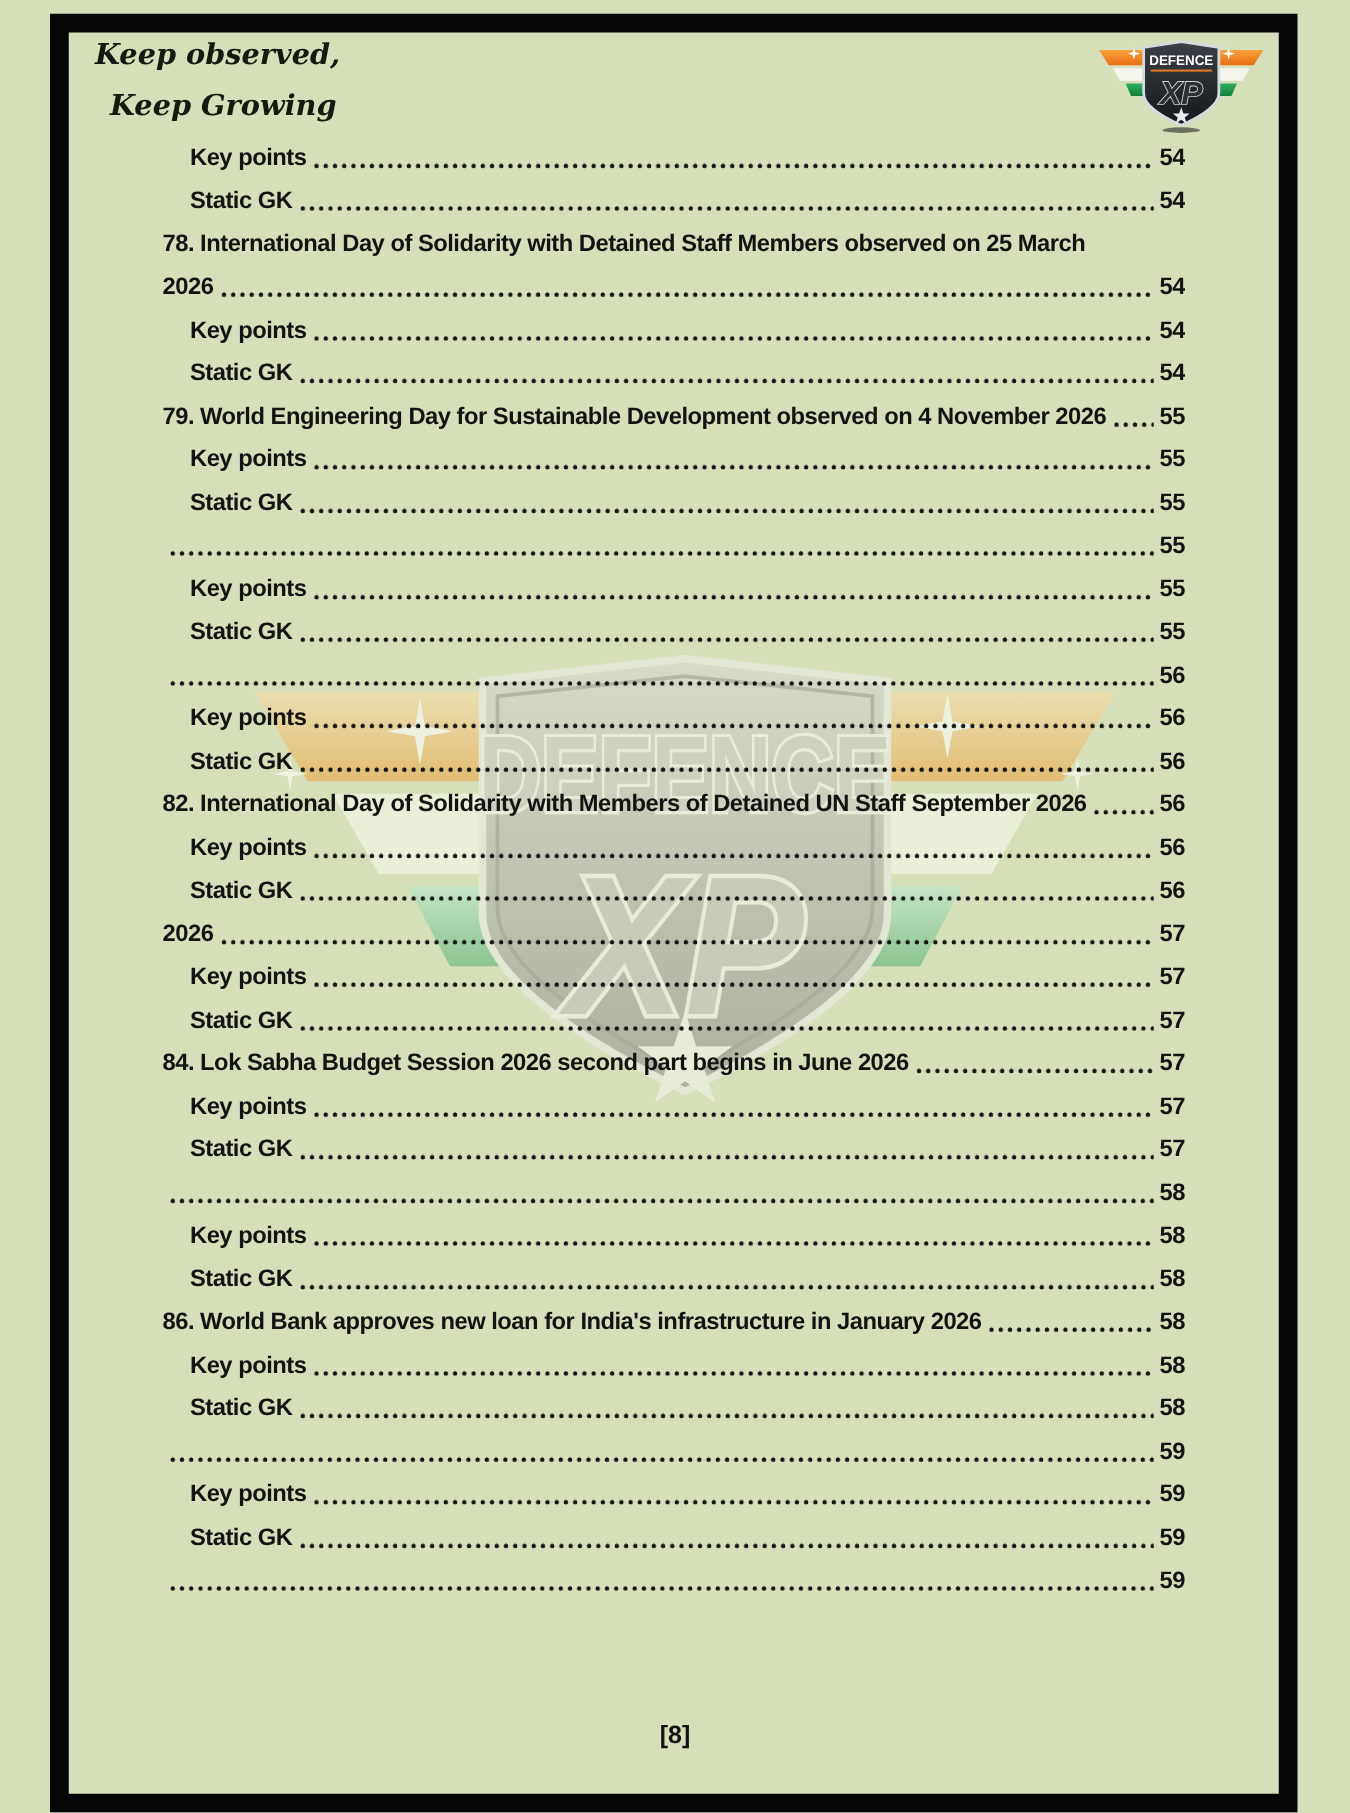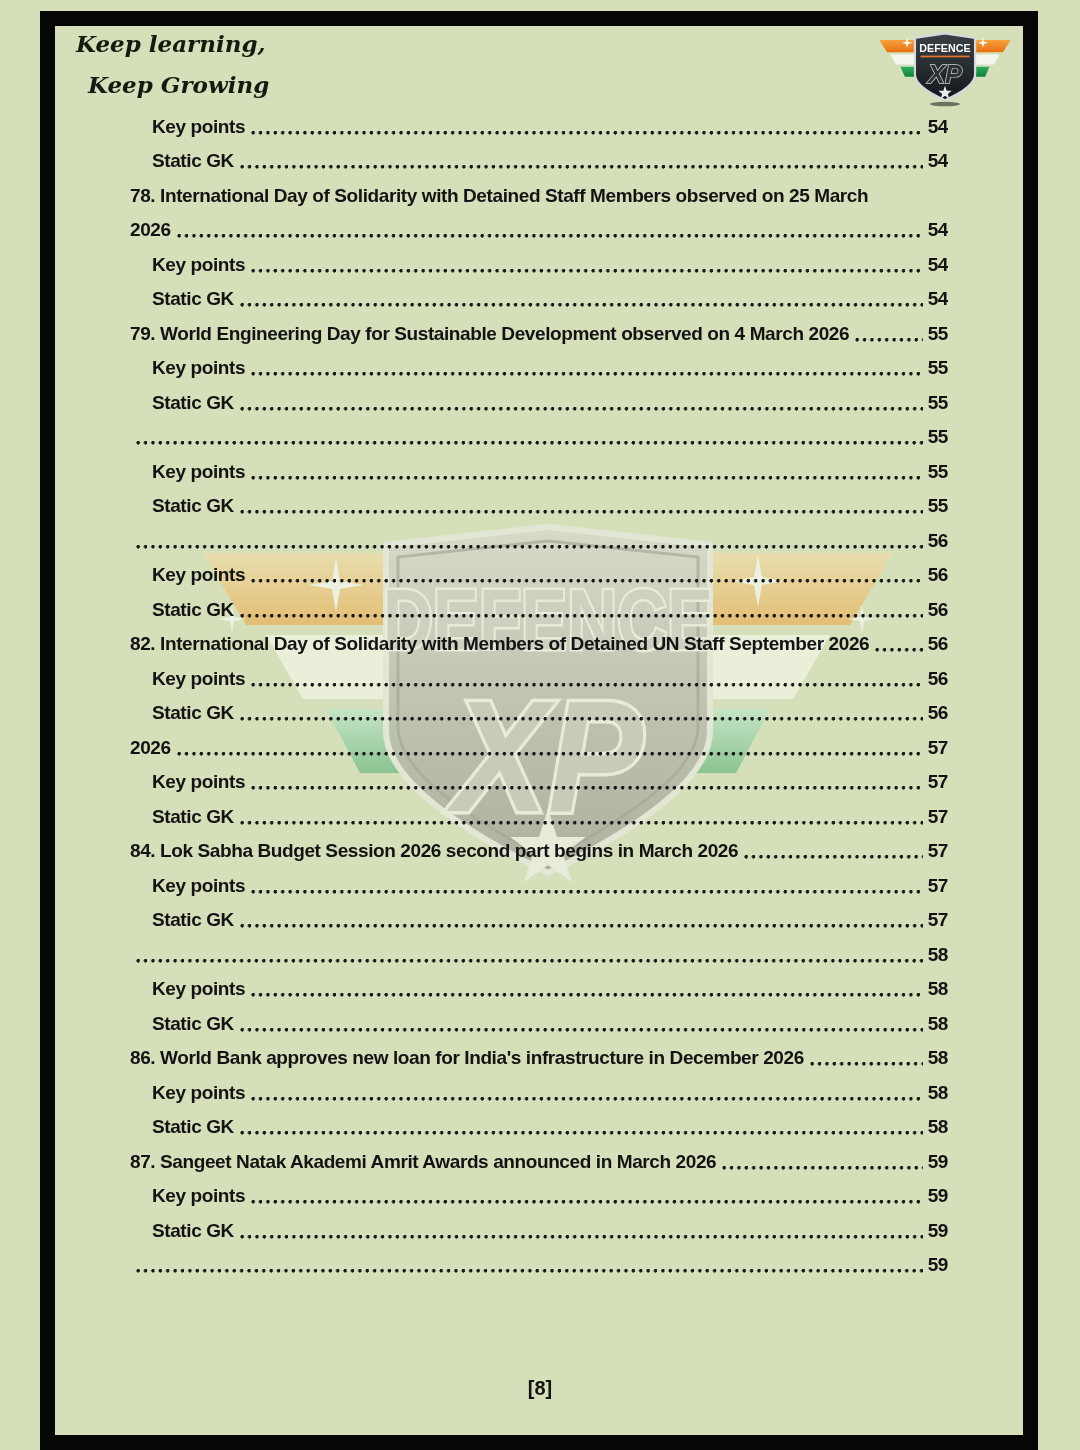--- a/index.html
+++ b/index.html
@@ -112,21 +112,21 @@
       <path d="M560,42 L564,64 L586,68 L564,72 L560,94 L556,72 L534,68 L556,64 Z"></path>
       <path d="M34,92 L36,104 L48,106 L36,108 L34,120 L32,108 L20,106 L32,104 Z"></path>
       <path d="M664,92 L666,104 L678,106 L666,108 L664,120 L662,108 L650,106 L662,104 Z"></path>
     </g>
 
     <text x="350" y="136" text-anchor="middle" font-size="86" font-weight="bold" textLength="330" lengthAdjust="spacingAndGlyphs" fill="#c7c7c5" stroke="#f7f7f3" stroke-width="5" paint-order="stroke">DEFENCE</text>
     <text x="350" y="298" text-anchor="middle" font-size="158" font-weight="bold" font-style="italic" textLength="190" lengthAdjust="spacingAndGlyphs" fill="#bdbdbb" stroke="#f7f7f3" stroke-width="7" paint-order="stroke">XP</text>
   </svg>
 
   <div class="tagline">
-    <div>Keep learning,</div>
+    <div>Keep observed,</div>
     <div class="l2">Keep Growing</div>
   </div>
 
   <svg class="logo" width="134" height="78" viewBox="0 0 240 140">
     <defs>
       <linearGradient id="lgSaffron" x1="0" y1="0" x2="0" y2="1">
         <stop offset="0" stop-color="#f7a23c"></stop>
           <stop offset="1" stop-color="#e86f12"></stop>
       </linearGradient>
       <linearGradient id="lgGreen" x1="0" y1="0" x2="0" y2="1">
@@ -183,21 +183,21 @@
         <span class="toc-text">Key points</span>
         <span class="leader"></span>
         <span class="toc-page">54</span>
       </div>
       <div class="toc-row sub">
         <span class="toc-text">Static GK</span>
         <span class="leader"></span>
         <span class="toc-page">54</span>
       </div>
       <div class="toc-row main">
-        <span class="toc-text">79. World Engineering Day for Sustainable Development observed on 4 March 2026</span>
+        <span class="toc-text">79. World Engineering Day for Sustainable Development observed on 4 November 2026</span>
         <span class="leader"></span>
         <span class="toc-page">55</span>
       </div>
       <div class="toc-row sub">
         <span class="toc-text">Key points</span>
         <span class="leader"></span>
         <span class="toc-page">55</span>
       </div>
       <div class="toc-row sub">
         <span class="toc-text">Static GK</span>
@@ -256,21 +256,21 @@
         <span class="toc-text">Key points</span>
         <span class="leader"></span>
         <span class="toc-page">57</span>
       </div>
       <div class="toc-row sub">
         <span class="toc-text">Static GK</span>
         <span class="leader"></span>
         <span class="toc-page">57</span>
       </div>
       <div class="toc-row main">
-        <span class="toc-text">84. Lok Sabha Budget Session 2026 second part begins in March 2026</span>
+        <span class="toc-text">84. Lok Sabha Budget Session 2026 second part begins in June 2026</span>
         <span class="leader"></span>
         <span class="toc-page">57</span>
       </div>
       <div class="toc-row sub">
         <span class="toc-text">Key points</span>
         <span class="leader"></span>
         <span class="toc-page">57</span>
       </div>
       <div class="toc-row sub">
         <span class="toc-text">Static GK</span>
@@ -286,36 +286,35 @@
         <span class="toc-text">Key points</span>
         <span class="leader"></span>
         <span class="toc-page">58</span>
       </div>
       <div class="toc-row sub">
         <span class="toc-text">Static GK</span>
         <span class="leader"></span>
         <span class="toc-page">58</span>
       </div>
       <div class="toc-row main">
-        <span class="toc-text">86. World Bank approves new loan for India's infrastructure in December 2026</span>
-        <span class="leader"></span>
-        <span class="toc-page">58</span>
-      </div>
-      <div class="toc-row sub">
-        <span class="toc-text">Key points</span>
-        <span class="leader"></span>
-        <span class="toc-page">58</span>
-      </div>
-      <div class="toc-row sub">
-        <span class="toc-text">Static GK</span>
-        <span class="leader"></span>
-        <span class="toc-page">58</span>
-      </div>
-      <div class="toc-row main">
-        <span class="toc-text">87. Sangeet Natak Akademi Amrit Awards announced in March 2026</span>
+        <span class="toc-text">86. World Bank approves new loan for India's infrastructure in January 2026</span>
+        <span class="leader"></span>
+        <span class="toc-page">58</span>
+      </div>
+      <div class="toc-row sub">
+        <span class="toc-text">Key points</span>
+        <span class="leader"></span>
+        <span class="toc-page">58</span>
+      </div>
+      <div class="toc-row sub">
+        <span class="toc-text">Static GK</span>
+        <span class="leader"></span>
+        <span class="toc-page">58</span>
+      </div>
+      <div class="toc-row main">
         <span class="leader"></span>
         <span class="toc-page">59</span>
       </div>
       <div class="toc-row sub">
         <span class="toc-text">Key points</span>
         <span class="leader"></span>
         <span class="toc-page">59</span>
       </div>
       <div class="toc-row sub">
         <span class="toc-text">Static GK</span>

